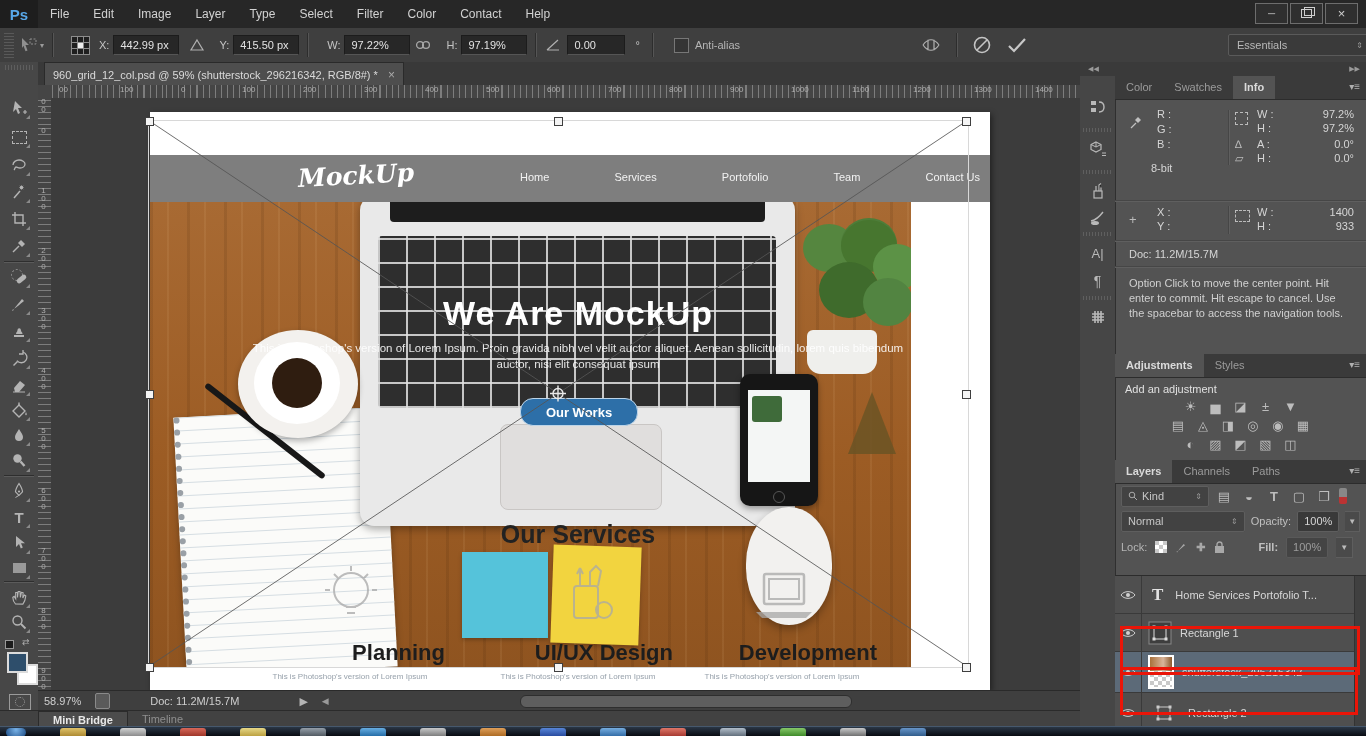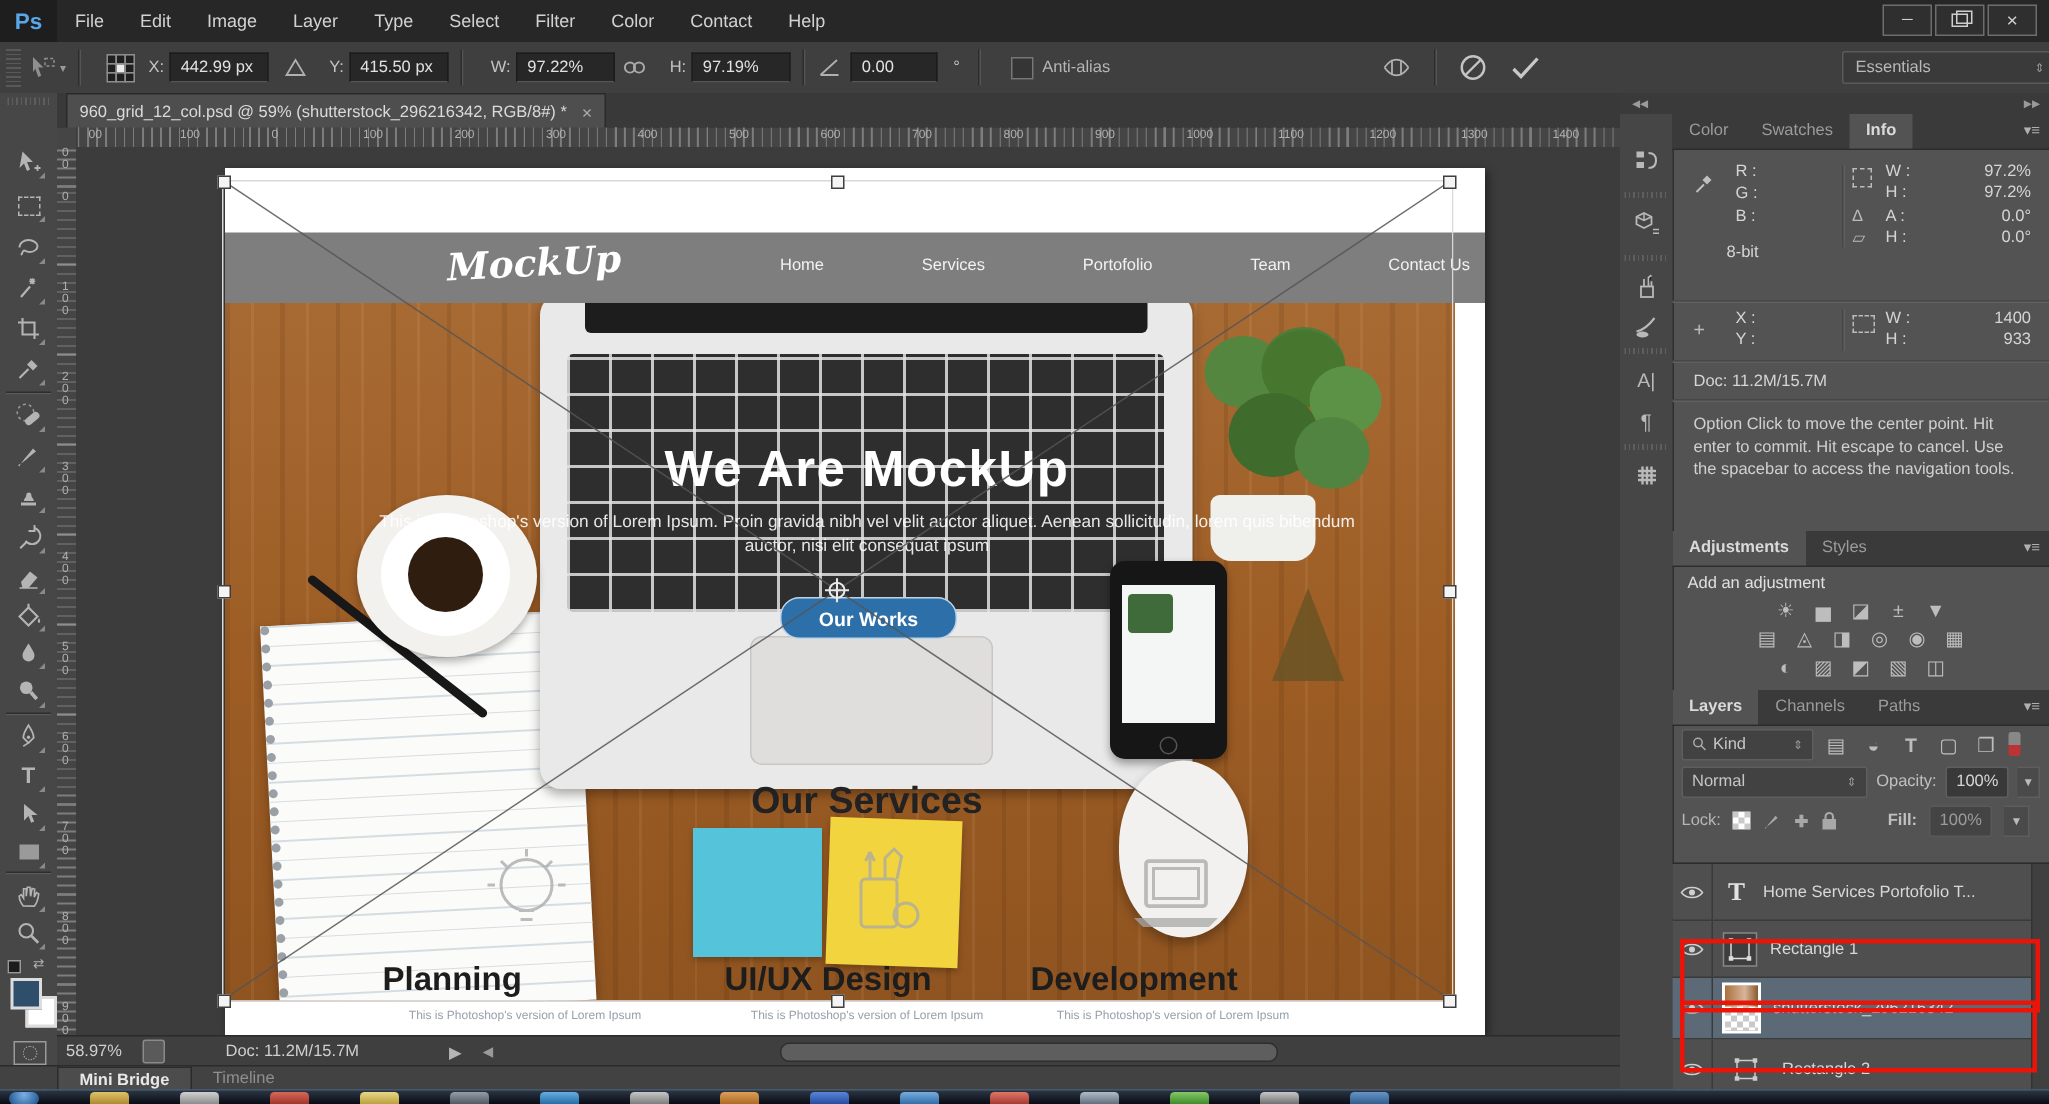--- a/index.html
+++ b/index.html
@@ -55,21 +55,21 @@
   #ruler-corner{left:38px;top:85px;width:13px;height:13px;background:#454545;border-right:1px solid #2e2e2e;border-bottom:1px solid #2e2e2e}
   .rlab{position:absolute;color:#b0b0b0;font-size:8px;top:0}
   .rlab-v{position:absolute;color:#b0b0b0;font-size:8px;left:1px;writing-mode:vertical-lr;text-orientation:upright;letter-spacing:-1px}
   #canvas{left:51px;top:98px;width:1029px;height:592px;background:#3c3c3c;overflow:hidden}
   
   #document{position:absolute;left:99px;top:14px;width:840px;height:578px;background:#fff;box-shadow:2px 2px 6px rgba(0,0,0,.45)}
   #navbar{position:absolute;left:0;top:43px;width:840px;height:47px;background:#7e7e7e}
   #sitelogo{position:absolute;left:148px;top:6px;color:#fff;font-family:"DejaVu Serif",serif;
             font-style:italic;font-weight:bold;font-size:25px;transform:rotate(-3deg)}
   #sitenav{position:absolute;left:370px;top:16px;width:460px;display:flex;justify-content:space-between;color:#f2f2f2;font-size:11px}
-  #photo{position:absolute;left:0;top:90px;width:820px;height:465px;overflow:hidden;
+  #photo{position:absolute;left:0;top:90px;width:761px;height:465px;overflow:hidden;
     background:linear-gradient(180deg,#a86a33,#9c5c24 55%,#8f5420);}
   #photo .woodgrain{position:absolute;inset:0;background:repeating-linear-gradient(90deg,rgba(60,30,5,.12) 0 3px,transparent 3px 17px,rgba(255,220,170,.08) 17px 19px,transparent 19px 37px)}
   .laptop{position:absolute;left:210px;top:-6px;width:435px;height:330px;background:#e9e9e9;border-radius:14px;box-shadow:0 3px 8px rgba(0,0,0,.35)}
   .laptop .screenbar{position:absolute;left:30px;top:0;width:375px;height:26px;background:#1d1d1d;border-radius:0 0 4px 4px}
   .laptop .keys{position:absolute;left:18px;top:40px;width:398px;height:172px;background:#2e2e2e;border-radius:4px;
     background-image:repeating-linear-gradient(90deg,rgba(225,225,225,.85) 0 2px,transparent 2px 28px),
                      repeating-linear-gradient(0deg,rgba(225,225,225,.85) 0 2px,transparent 2px 24px)}
   .laptop .trackpad{position:absolute;left:140px;top:228px;width:160px;height:84px;background:#e0dedd;border-radius:8px;border:1px solid #c9c6c4}
   .saucer{position:absolute;left:88px;top:128px;width:120px;height:108px;background:#f3f1ee;border-radius:50%;box-shadow:0 3px 6px rgba(0,0,0,.3)}
   .cup{position:absolute;left:16px;top:12px;width:86px;height:82px;background:#fff;border-radius:50%}
@@ -86,21 +86,21 @@
   .notebook{position:absolute;left:30px;top:210px;width:205px;height:260px;background:#fbfbf9;transform:rotate(-3deg);
     border-left:6px dotted #9aa0a6;box-shadow:0 3px 7px rgba(0,0,0,.3);
     background-image:repeating-linear-gradient(0deg,transparent 0 12px,#d5dde2 12px 13px)}
   .pen{position:absolute;left:40px;top:226px;width:150px;height:6px;background:#181818;border-radius:3px;transform:rotate(38deg)}
   .sticky{position:absolute;box-shadow:0 2px 4px rgba(0,0,0,.25)}
   .heroTitle{position:absolute;left:108px;top:92px;width:640px;text-align:center;color:#fff;font-size:34px;font-weight:bold;letter-spacing:1px}
   .heroText{position:absolute;left:98px;top:138px;width:660px;text-align:center;color:rgba(255,255,255,.88);font-size:11.5px;line-height:1.4}
   .cta{position:absolute;left:370px;top:196px;width:116px;height:26px;background:#2d6fa8;border:1px solid #bcd4e8;
        border-radius:13px;color:#fff;font-weight:bold;font-size:13px;display:flex;align-items:center;justify-content:center}
   .svcTitle{position:absolute;left:278px;top:318px;width:300px;text-align:center;color:#222;font-size:25px;font-weight:bold}
-  .svcLabel{position:absolute;top:438px;width:190px;text-align:left;color:#1d1d1d;font-size:22px;font-weight:bold}
+  .svcLabel{position:absolute;top:438px;width:190px;text-align:right;color:#1d1d1d;font-size:22px;font-weight:bold}
   .svcIcon{position:absolute;opacity:.75}
   .caption{position:absolute;top:560px;width:190px;text-align:center;color:#97a1ab;font-size:8px;overflow:hidden;white-space:nowrap}
   
   #xform{left:148px;top:120px;width:821px;height:548px;z-index:6;pointer-events:none}
   .handle{position:absolute;width:7px;height:7px;background:#f4f4f4;border:1px solid #3f3f3f;z-index:7}
   
   #statusbar{left:38px;top:690px;width:1042px;height:20px;background:#3f3f3f;border-top:1px solid #2a2a2a;display:flex;align-items:center;color:#cfcfcf}
   #hscroll{position:absolute;left:482px;top:4px;width:330px;height:11px;background:#5e5e5e;border-radius:6px;border:1px solid #2e2e2e}
   #bottombar{left:0;top:710px;width:1080px;height:16px;background:#424242;border-top:1px solid #2b2b2b;display:flex;align-items:center}
   .btab{padding:0 14px;font-size:11px;color:#8f8f8f;line-height:16px}

